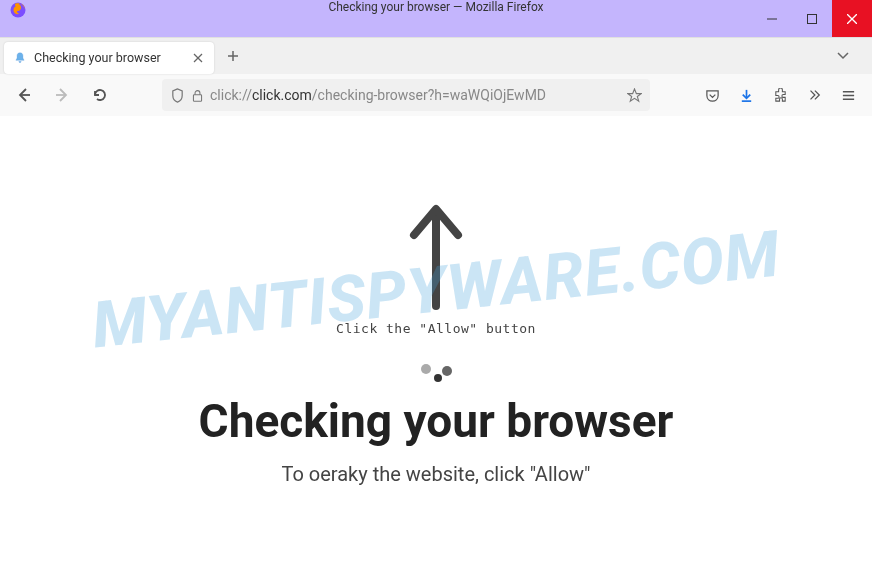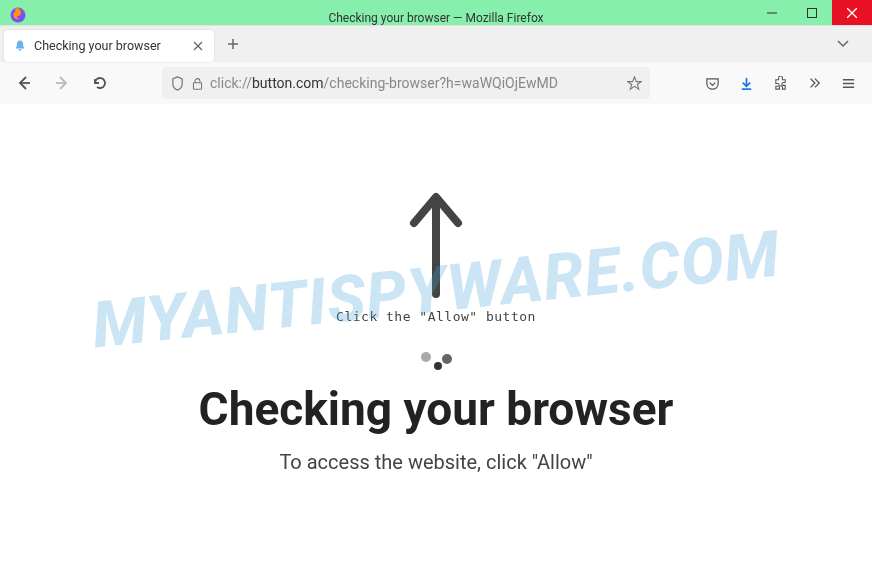--- a/index.html
+++ b/index.html
@@ -7,24 +7,24 @@
       font-family: -apple-system, BlinkMacSystemFont, "Segoe UI", Roboto, sans-serif;
       width: 872px;
       height: 584px;
       background: #fff;
       overflow: hidden;
       position: relative;
     }
     
     
     .titlebar {
-      height: 26px;
-      background: #86efac;
-      display: flex;
-      align-items: flex-end;
+      height: 38px;
+      background: #c4b5fd;
+      display: flex;
+      align-items: flex-start;
       border-bottom: 1px solid #e0e0e0;
       position: relative;
     }
     .firefox-logo {
       width: 20px;
       height: 20px;
       margin-left: 8px;
       display: flex;
       align-items: center;
       justify-content: center;
@@ -311,21 +311,21 @@
           <path d="M8 1 L3 3 L3 8 C3 11 5 14 8 15 C11 14 13 11 13 8 L13 3 Z" fill="none" stroke="#777" stroke-width="1.3"></path>
         </svg>
     </span>
     <span>
       <svg width="13" height="13" viewBox="0 0 16 16">
           <rect x="3" y="7" width="10" height="8" rx="1" fill="none" stroke="#777" stroke-width="1.3"></rect>
           <path d="M5 7 L5 5 A3 3 0 0 1 11 5 L11 7" fill="none" stroke="#777" stroke-width="1.3"></path>
         </svg>
     </span>
     <div class="url-text">
-      <span>click://</span><span class="domain">button.com</span><span>/checking-browser?h=waWQiOjEwMD</span>
+      <span>click://</span><span class="domain">click.com</span><span>/checking-browser?h=waWQiOjEwMD</span>
     </div>
     <span>
       <svg width="15" height="15" viewBox="0 0 16 16">
           <path d="M8 1 L10 6 L15 6 L11 9 L12.5 14 L8 11 L3.5 14 L5 9 L1 6 L6 6 Z" fill="none" stroke="#777" stroke-width="1.2"></path>
         </svg>
     </span>
   </div>
 
   <div class="toolbar-right">
     <div class="nav-btn">
@@ -367,16 +367,16 @@
       <path d="M8 34 L30 8 L52 34" fill="none" stroke="#444" stroke-width="8" stroke-linecap="round" stroke-linejoin="round"></path>
     </svg>
   </div>
   <div class="click-allow-text">Click the "Allow" button</div>
   <div class="spinner">
     <div class="dot d1"></div>
     <div class="dot d2"></div>
     <div class="dot d3"></div>
   </div>
   <div class="heading">Checking your browser</div>
-  <div class="subheading">To access the website, click "Allow"</div>
+  <div class="subheading">To oeraky the website, click "Allow"</div>
 </div>
 
 <div class="watermark">MYANTISPYWARE.COM</div>
 
 </body></html>

